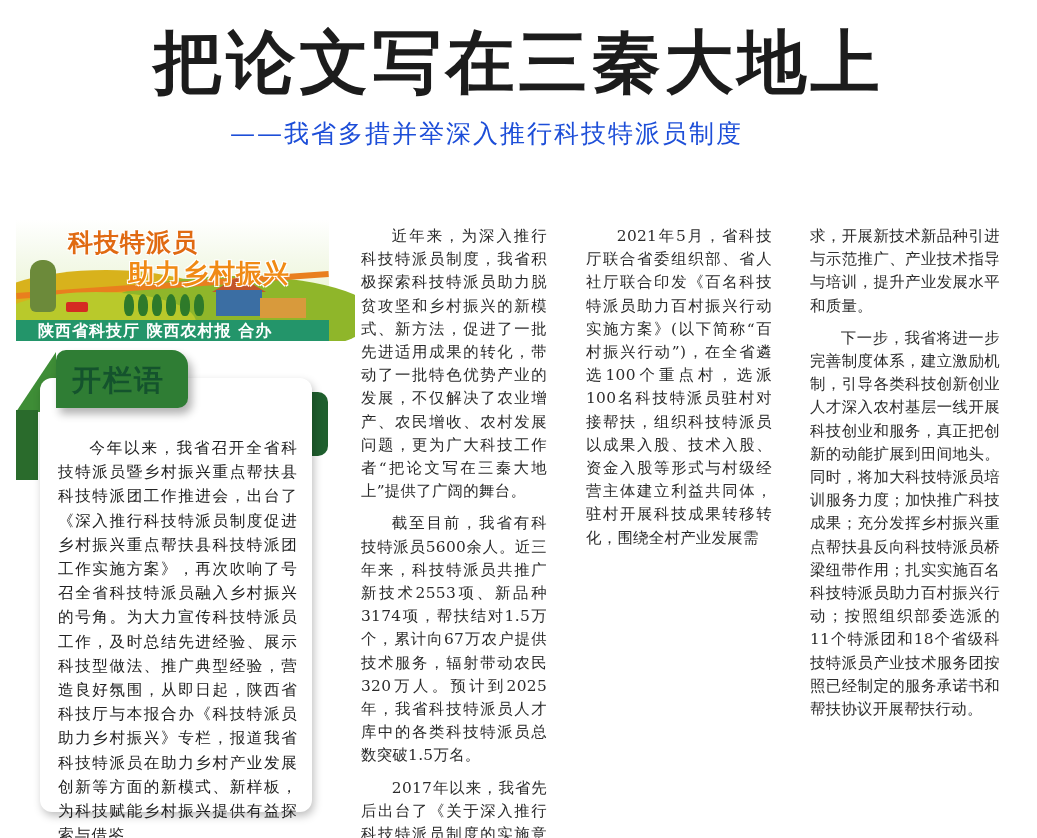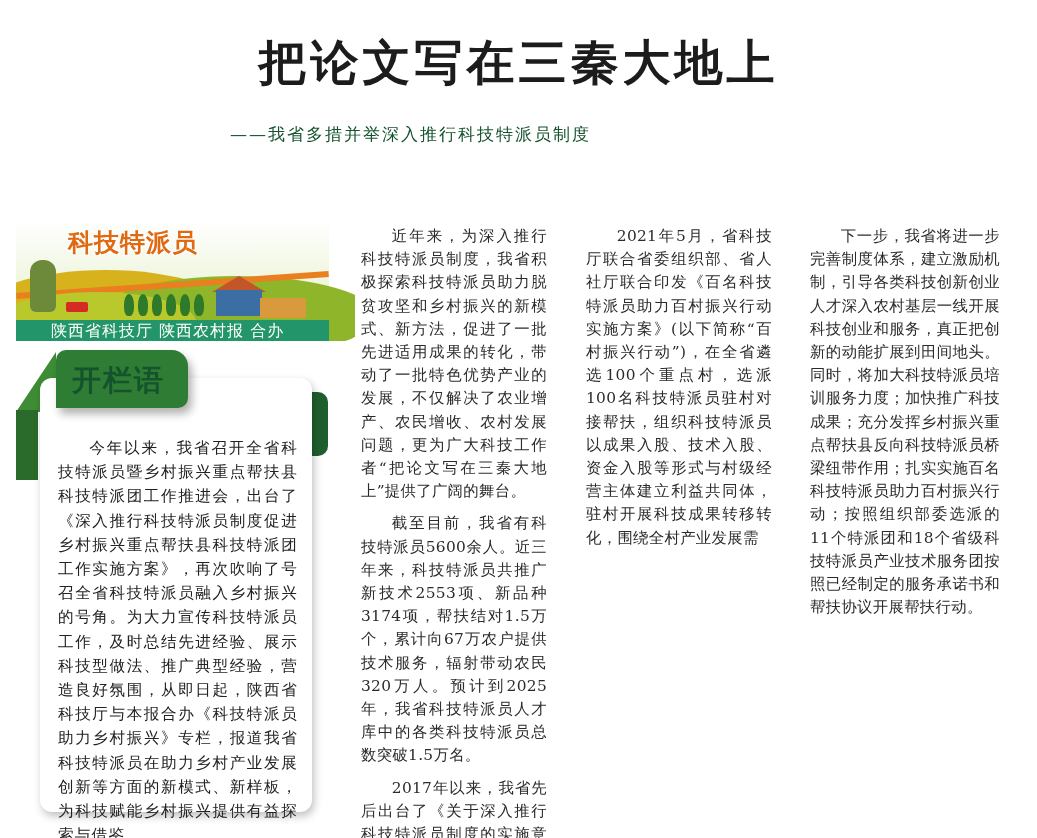--- a/index.html
+++ b/index.html
@@ -1,37 +1,37 @@
 <!DOCTYPE html>
 <html><head>
 <meta charset="utf-8">
 <style>
   html, body { margin:0; padding:0; background:#ffffff; }
   body { width:1037px; height:838px; position:relative; overflow:hidden; font-family:"DejaVu Sans", sans-serif; color:#2a2a2a; }
 
-  .headline { position:absolute; left:0; top:22px; width:1037px; text-align:center; font-family:"DejaVu Sans", sans-serif; font-weight:bold; font-size:48px; letter-spacing:4px; color:#1c1c1c; line-height:80px; }
-  .subhead { position:absolute; left:230px; top:118px; font-family:"DejaVu Serif", serif; font-size:17px; letter-spacing:2px; color:#14532d; line-height:32px; }
+  .headline { position:absolute; left:0; top:22px; width:1037px; text-align:center; font-family:"DejaVu Sans", sans-serif; font-weight:bold; font-size:69px; letter-spacing:4px; color:#1c1c1c; line-height:80px; }
+  .subhead { position:absolute; left:230px; top:118px; font-family:"DejaVu Serif", serif; font-size:25px; letter-spacing:2px; color:#1d4ed8; line-height:32px; }
 
   
   .banner { position:absolute; left:16px; top:220px; width:339px; height:121px; overflow:hidden; }
   .banner .sky { position:absolute; left:0; top:0; width:313px; height:100px; background:linear-gradient(#ffffff 0%, #f4f9ea 40%, #e9f2c9 100%); }
   .banner .hill1 { position:absolute; left:-40px; top:50px; width:260px; height:90px; border-radius:50%; background:#d8b21c; }
   .banner .hill2 { position:absolute; left:80px; top:56px; width:280px; height:80px; border-radius:50%; background:#8fb62a; }
   .banner .hill3 { position:absolute; left:-20px; top:72px; width:200px; height:60px; border-radius:50%; background:#b9c92b; }
   .banner .stripe { position:absolute; left:0; top:62px; width:313px; height:6px; background:#e97f1e; transform:rotate(-4deg); }
   .banner .house { position:absolute; left:200px; top:70px; width:46px; height:26px; background:#3b6ea3; }
   .banner .roof { position:absolute; left:196px; top:56px; width:0; height:0; border-left:27px solid transparent; border-right:27px solid transparent; border-bottom:16px solid #c2552a; }
   .banner .house2 { position:absolute; left:244px; top:78px; width:46px; height:20px; background:#d89a3c; }
   .banner .trees { position:absolute; left:108px; top:74px; width:90px; height:26px; }
   .banner .tree { display:inline-block; width:10px; height:22px; margin-right:4px; border-radius:50% 50% 40% 40%; background:#2e7a2a; }
   .banner .man { position:absolute; left:14px; top:40px; width:26px; height:52px; border-radius:12px 12px 6px 6px; background:#6c8a3a; }
   .banner .mower { position:absolute; left:50px; top:82px; width:22px; height:10px; background:#d52b22; border-radius:2px; }
   .banner .t1 { position:absolute; left:52px; top:6px; font-weight:bold; font-size:25px; color:#e06a12; letter-spacing:1px; text-shadow:1px 1px 0 #fff, -1px -1px 0 #fff, 1px -1px 0 #fff, -1px 1px 0 #fff; }
   .banner .t2 { position:absolute; left:112px; top:36px; font-weight:bold; font-size:26px; color:#f08a14; letter-spacing:1px; text-shadow:1px 1px 0 #fff, -1px -1px 0 #fff, 1px -1px 0 #fff, -1px 1px 0 #fff; }
-  .banner .bar { position:absolute; left:0; top:100px; width:313px; height:21px; background:#23956a; color:#fff; font-weight:normal; font-size:16px; line-height:21px; padding-left:35px; box-sizing:border-box; letter-spacing:1px; }
+  .banner .bar { position:absolute; left:0; top:100px; width:313px; height:21px; background:#23956a; color:#fff; font-weight:bold; font-size:16px; line-height:21px; padding-left:22px; box-sizing:border-box; letter-spacing:1px; }
 
   
   .intro-back { position:absolute; left:300px; top:392px; width:28px; height:64px; background:#1f5f2e; border-radius:0 10px 10px 0; }
   .intro-tri { position:absolute; left:16px; top:352px; width:0; height:0; border-right:40px solid #3e8d36; border-top:60px solid transparent; }
   .intro-leftbar { position:absolute; left:16px; top:410px; width:22px; height:70px; background:#2a6b2c; }
   .intro-card { position:absolute; left:40px; top:378px; width:272px; height:434px; background:#ffffff; border-radius:12px; box-shadow:2px 4px 8px rgba(0,0,0,0.25); }
   .intro-tab { position:absolute; left:56px; top:350px; width:132px; height:58px; background:#2f7d34; border-radius:10px 16px 10px 0; box-shadow:4px 6px 8px rgba(0,0,0,0.3); }
   .intro-tab-label { position:absolute; left:72px; top:360px; font-weight:bold; font-size:29px; color:#14532d; letter-spacing:2px; line-height:40px; }
   .intro-text { position:absolute; left:58px; top:436px; width:240px; font-family:"DejaVu Serif", serif; font-size:15.6px; line-height:24.2px; color:#222; text-align:justify; letter-spacing:1.2px; }
   .intro-text p { margin:0; text-indent:2em; }
@@ -58,20 +58,21 @@
   <div class="hill3"></div>
   <div class="trees">
     <span class="tree"></span><span class="tree"></span><span class="tree"></span><span class="tree"></span><span class="tree"></span><span class="tree"></span>
   </div>
   <div class="roof"></div>
   <div class="house"></div>
   <div class="house2"></div>
   <div class="man"></div>
   <div class="mower"></div>
   <div class="t1">科技特派员</div>
+  <div class="t2">助力乡村振兴</div>
   <div class="bar">陕西省科技厅  陕西农村报  合办</div>
 </div>
 
 <div class="intro-back"></div>
 <div class="intro-tri"></div>
 <div class="intro-leftbar"></div>
 <div class="intro-card"></div>
 <div class="intro-tab"></div>
 <div class="intro-tab-label">开栏语</div>
 <div class="intro-text">
@@ -82,14 +83,15 @@
   <p>近年来，为深入推行科技特派员制度，我省积极探索科技特派员助力脱贫攻坚和乡村振兴的新模式、新方法，促进了一批先进适用成果的转化，带动了一批特色优势产业的发展，不仅解决了农业增产、农民增收、农村发展问题，更为广大科技工作者“把论文写在三秦大地上”提供了广阔的舞台。</p>
   <p>截至目前，我省有科技特派员5600余人。近三年来，科技特派员共推广新技术2553项、新品种3174项，帮扶结对1.5万个，累计向67万农户提供技术服务，辐射带动农民320万人。预计到2025年，我省科技特派员人才库中的各类科技特派员总数突破1.5万名。</p>
   <p>2017年以来，我省先后出台了《关于深入推行科技特派员制度的实施意见》《陕西省科技特派员工作实施细则》《陕西省科技特派员管理办法》等，形成了推行科技特派员制度的政策体系。</p>
 </div>
 
 <div class="col col2">
   <p>2021年5月，省科技厅联合省委组织部、省人社厅联合印发《百名科技特派员助力百村振兴行动实施方案》(以下简称“百村振兴行动”)，在全省遴选100个重点村，选派100名科技特派员驻村对接帮扶，组织科技特派员以成果入股、技术入股、资金入股等形式与村级经营主体建立利益共同体，驻村开展科技成果转移转化，围绕全村产业发展需</p>
 </div>
 
 <div class="col col3">
+  <p class="cont">求，开展新技术新品种引进与示范推广、产业技术指导与培训，提升产业发展水平和质量。</p>
   <p>下一步，我省将进一步完善制度体系，建立激励机制，引导各类科技创新创业人才深入农村基层一线开展科技创业和服务，真正把创新的动能扩展到田间地头。同时，将加大科技特派员培训服务力度；加快推广科技成果；充分发挥乡村振兴重点帮扶县反向科技特派员桥梁纽带作用；扎实实施百名科技特派员助力百村振兴行动；按照组织部委选派的11个特派团和18个省级科技特派员产业技术服务团按照已经制定的服务承诺书和帮扶协议开展帮扶行动。</p>
 </div>
 
 </body></html>

